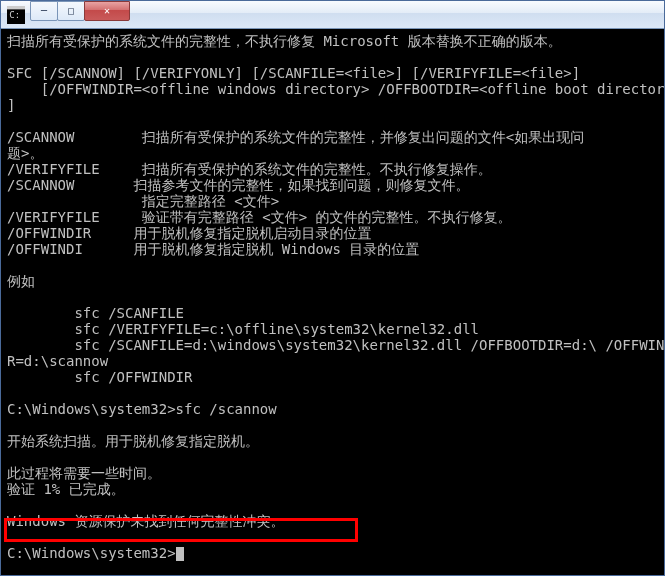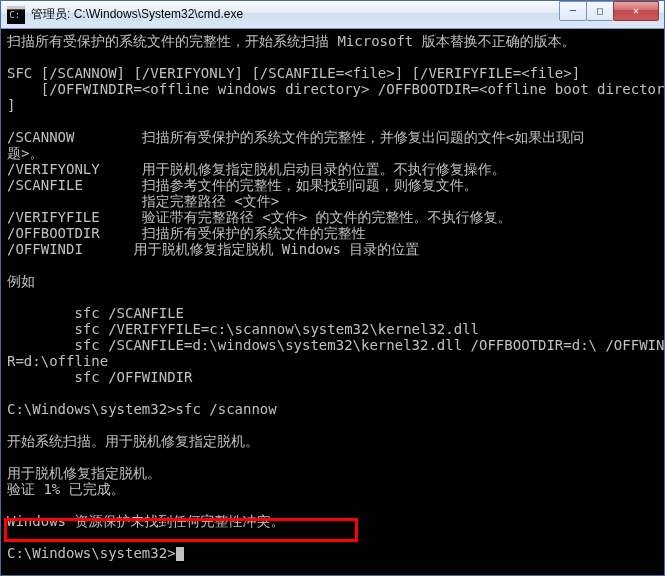--- a/index.html
+++ b/index.html
@@ -24,62 +24,61 @@
 <div class="window">
 
   <div class="titlebar">
     <span class="titlebar-icon">
       <svg viewBox="0 0 16 16">
           <rect x="0" y="0" width="16" height="16" fill="#000"></rect>
           <rect x="0" y="0" width="16" height="3" fill="#ccc"></rect>
           <text x="2" y="11" font-size="8" fill="#ccc" font-family="monospace">C:</text>
         </svg>
     </span>
-    <span class="titlebar-text">管理员: C:\Windows\System32\cmd.exe</span>
     <div class="titlebar-buttons">
       <div class="tb-btn">
           <span>─</span>
         </div>
       <div class="tb-btn">
           <span>□</span>
         </div>
       <div class="tb-btn close">
           <span>✕</span>
         </div>
     </div>
   </div>
 
-  <div class="console" id="console-area"><span>扫描所有受保护的系统文件的完整性，开始系统扫描 Microsoft 版本替换不正确的版本。</span>
+  <div class="console" id="console-area"><span>扫描所有受保护的系统文件的完整性，不执行修复 Microsoft 版本替换不正确的版本。</span>
 <span></span>
 <span>SFC [/SCANNOW] [/VERIFYONLY] [/SCANFILE=&lt;file&gt;] [/VERIFYFILE=&lt;file&gt;]</span>
 <span>    [/OFFWINDIR=&lt;offline windows directory&gt; /OFFBOOTDIR=&lt;offline boot directory&gt;</span>
 <span>]</span>
 <span></span>
 <span>/SCANNOW        扫描所有受保护的系统文件的完整性，并修复出问题的文件&lt;如果出现问</span>
 <span>题&gt;。</span>
-<span>/VERIFYONLY     用于脱机修复指定脱机启动目录的位置。不执行修复操作。</span>
-<span>/SCANFILE       扫描参考文件的完整性，如果找到问题，则修复文件。</span>
+<span>/VERIFYFILE     扫描所有受保护的系统文件的完整性。不执行修复操作。</span>
+<span>/SCANNOW       扫描参考文件的完整性，如果找到问题，则修复文件。</span>
 <span>                指定完整路径 &lt;文件&gt;</span>
 <span>/VERIFYFILE     验证带有完整路径 &lt;文件&gt; 的文件的完整性。不执行修复。</span>
-<span>/OFFBOOTDIR     扫描所有受保护的系统文件的完整性</span>
+<span>/OFFWINDIR     用于脱机修复指定脱机启动目录的位置</span>
 <span>/OFFWINDI      用于脱机修复指定脱机 Windows 目录的位置</span>
 <span></span>
 <span>例如</span>
 <span></span>
 <span>        sfc /SCANFILE</span>
-<span>        sfc /VERIFYFILE=c:\scannow\system32\kernel32.dll</span>
+<span>        sfc /VERIFYFILE=c:\offline\system32\kernel32.dll</span>
 <span>        sfc /SCANFILE=d:\windows\system32\kernel32.dll /OFFBOOTDIR=d:\ /OFFWINDI</span>
-<span>R=d:\offline</span>
+<span>R=d:\scannow</span>
 <span>        sfc /OFFWINDIR</span>
 <span></span>
 <span>C:\Windows\system32&gt;sfc /scannow</span>
 <span></span>
 <span>开始系统扫描。用于脱机修复指定脱机。</span>
 <span></span>
-<span>用于脱机修复指定脱机。</span>
+<span>此过程将需要一些时间。</span>
 <span>验证 1% 已完成。</span>
 <span></span>
 <span>Windows 资源保护未找到任何完整性冲突。</span>
 <span></span>
 <span>C:\Windows\system32&gt;</span><span class="cursor"></span></div>
 
   <div class="highlight-box" id="hl" style="top: 517px; left: 3px; width: 354px; height: 24px;"></div>
 
 </div>
 

